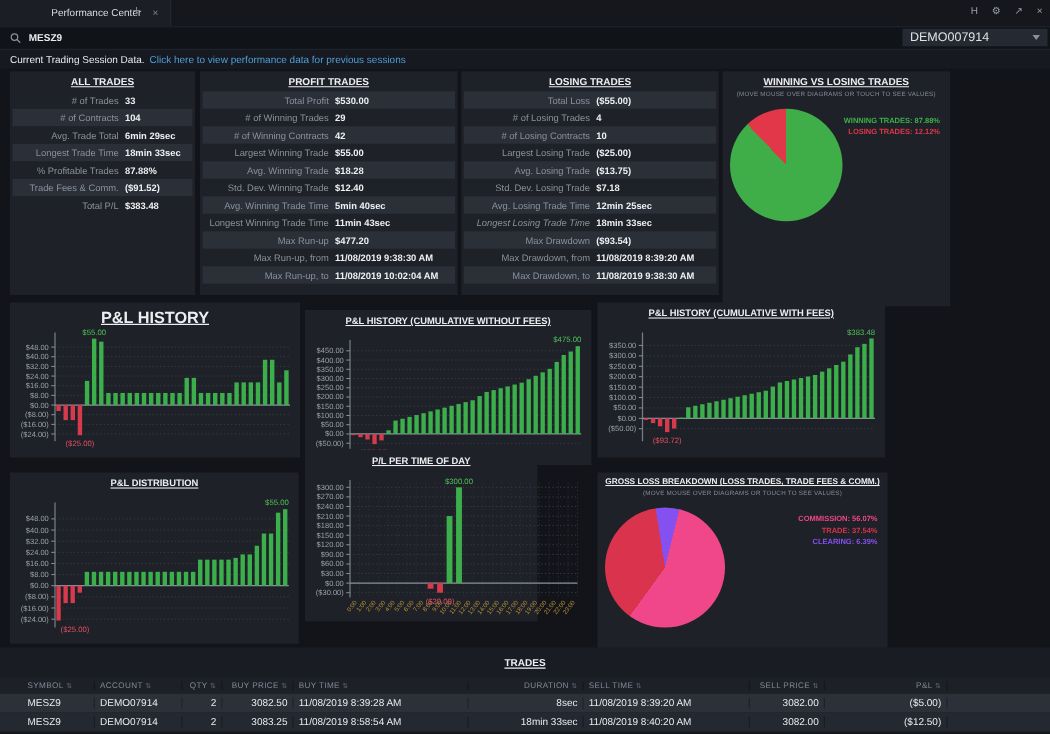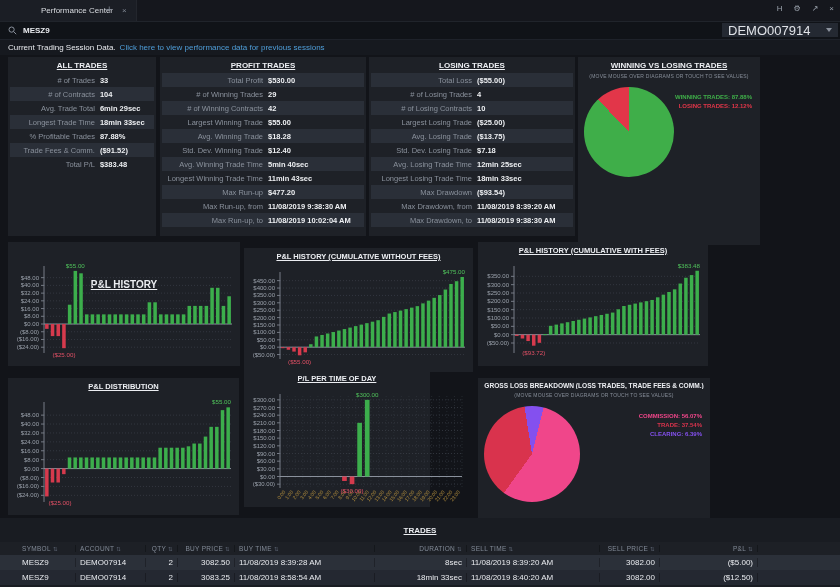--- a/index.html
+++ b/index.html
@@ -12,21 +12,21 @@
   .tab-label{font-size:8px;color:#d9dce1;padding-left:32px;}
   .tab-close{font-size:8px;color:#7e8590;cursor:pointer;}
   .newtab{position:absolute;left:106px;top:3px;font-size:11px;color:#7e8590;}
   .wincontrols{position:absolute;right:6px;top:4px;display:flex;gap:11px;}
   .wincontrols span{font-size:8px;color:#99a1ab;}
   #searchbar{position:absolute;top:22px;left:0;right:0;height:17px;background:#101318;border-bottom:1px solid #1e222a;
              display:flex;align-items:center;padding-left:8px;gap:6px;}
   #search-text{font-size:8px;font-weight:bold;color:#e9ebef;}
   .account-dd{position:absolute;right:2px;top:1px;width:104px;height:14px;background:#242932;
               display:flex;align-items:center;justify-content:space-between;padding:0 6px;}
-  .account-dd span{font-size:13px;color:#dfe2e7;}
+  .account-dd span{font-size:10px;color:#dfe2e7;}
   .chev{width:0;height:0;border-left:3px solid transparent;border-right:3px solid transparent;border-top:4px solid #8a919c;}
   #infobar{position:absolute;top:40px;left:0;right:0;height:15px;background:#16191f;display:flex;align-items:center;
            padding-left:8px;gap:4px;}
   #infobar .txt{font-size:8px;color:#e9ebef;}
   #infobar .lnk{font-size:8px;color:#4f9ed9;text-decoration:none;cursor:pointer;}
   
   .panel{position:absolute;background:#1e2127;}
   .panel-title{text-align:center;font-size:8px;font-weight:bold;color:#eceef2;text-decoration:underline;
                padding-top:4px;white-space:nowrap;overflow:hidden;}
   .panel-sub{text-align:center;font-size:5px;color:#868d98;margin-top:3px;letter-spacing:.2px;}
@@ -201,21 +201,21 @@
           </div>
           <div class="stat-row">
             <div class="lbl" style="flex:0 0 50%;">Std. Dev. Losing Trade</div>
             <div class="val">$7.18</div>
           </div>
           <div class="stat-row odd">
             <div class="lbl" style="flex:0 0 50%;">Avg. Losing Trade Time</div>
             <div class="val">12min 25sec</div>
           </div>
           <div class="stat-row">
-            <div class="lbl" style="flex:0 0 50%;">Longest Losing Trade Time</div>
+            <div class="lbl" style="flex:0 0 50%;font-style:italic;">Longest Losing Trade Time</div>
             <div class="val">18min 33sec</div>
           </div>
           <div class="stat-row odd">
             <div class="lbl" style="flex:0 0 50%;">Max Drawdown</div>
             <div class="val">($93.54)</div>
           </div>
           <div class="stat-row">
             <div class="lbl" style="flex:0 0 50%;">Max Drawdown, from</div>
             <div class="val">11/08/2019 8:39:20 AM</div>
           </div>
@@ -242,21 +242,21 @@
         <div class="pie-flex">
           <div class="pie" style="width:96px;height:96px;margin-left:6px;margin-top:4px;background:conic-gradient(from 14deg,#f0468a 0deg 201.852deg,#d9334d 201.852deg 336.996deg,#8450ef 336.996deg 360deg);"></div>
           <div class="legend" style="margin-top:10px;">
             <div style="color:#f0468a;">COMMISSION: 56.07%</div>
             <div style="color:#d9334d;">TRADE: 37.54%</div>
             <div style="color:#8450ef;">CLEARING: 6.39%</div>
           </div>
         </div>
       </div>
       <div class="panel" style="left:8px;top:242px;width:232px;height:124px;">
-        <div class="panel-title" style="font-size:10px;margin-top:33px;">P&amp;L HISTORY</div>
+        <div class="panel-title" style="font-size:13px;">P&amp;L HISTORY</div>
         <div class="chart-body"><svg width="228" height="107">
             <line x1="34" y1="20.659090909090907" x2="222" y2="20.659090909090907" stroke="#3c414a" stroke-width="0.7" stroke-dasharray="1 2"></line>
             <line x1="31" y1="20.659090909090907" x2="34" y2="20.659090909090907" stroke="#8a919c" stroke-width="0.8"></line>
             <text x="29" y="22.659090909090907" text-anchor="end" font-size="6" fill="#9aa1ab">$48.00</text>
             <line x1="34" y1="28.386363636363637" x2="222" y2="28.386363636363637" stroke="#3c414a" stroke-width="0.7" stroke-dasharray="1 2"></line>
             <line x1="31" y1="28.386363636363637" x2="34" y2="28.386363636363637" stroke="#8a919c" stroke-width="0.8"></line>
             <text x="29" y="30.386363636363637" text-anchor="end" font-size="6" fill="#9aa1ab">$40.00</text>
             <line x1="34" y1="36.11363636363636" x2="222" y2="36.11363636363636" stroke="#3c414a" stroke-width="0.7" stroke-dasharray="1 2"></line>
             <line x1="31" y1="36.11363636363636" x2="34" y2="36.11363636363636" stroke="#8a919c" stroke-width="0.8"></line>
             <text x="29" y="38.11363636363636" text-anchor="end" font-size="6" fill="#9aa1ab">$32.00</text>
@@ -529,21 +529,21 @@
             <rect x="188.07666666666665" y="50.53409090909091" width="3.5133333333333336" height="25.056818181818187" fill="#3cae4c"></rect>
             <rect x="193.74333333333334" y="43.57386363636364" width="3.5133333333333336" height="32.01704545454545" fill="#3cae4c"></rect>
             <rect x="199.41" y="33.82954545454545" width="3.5133333333333336" height="41.76136363636364" fill="#3cae4c"></rect>
             <rect x="205.07666666666665" y="33.82954545454545" width="3.5133333333333336" height="41.76136363636364" fill="#3cae4c"></rect>
             <rect x="210.74333333333334" y="17.125" width="3.5133333333333336" height="58.46590909090909" fill="#3cae4c"></rect>
             <rect x="216.41" y="14.34090909090909" width="3.5133333333333336" height="61.25" fill="#3cae4c"></rect>
             <text x="221" y="11.34090909090909" text-anchor="end" font-size="6.2" fill="#4fc05a">$55.00</text>
             <text x="50" y="112.43181818181819" text-anchor="middle" font-size="6.2" fill="#e05065">($25.00)</text>
           </svg></div>
       </div>
-      <div class="panel" style="left:244px;top:370px;width:186px;height:137px;">
+      <div class="panel" style="left:244px;top:360px;width:186px;height:137px;">
         <div class="panel-title" style="font-size:7.5px;">P/L PER TIME OF DAY</div>
         <div class="chart-body"><svg width="222" height="120">
             <line x1="34" y1="14.833333333333332" x2="216" y2="14.833333333333332" stroke="#3c414a" stroke-width="0.7" stroke-dasharray="1 2"></line>
             <line x1="31" y1="14.833333333333332" x2="34" y2="14.833333333333332" stroke="#8a919c" stroke-width="0.8"></line>
             <text x="29" y="16.833333333333332" text-anchor="end" font-size="6" fill="#9aa1ab">$300.00</text>
             <line x1="34" y1="22.5" x2="216" y2="22.5" stroke="#3c414a" stroke-width="0.7" stroke-dasharray="1 2"></line>
             <line x1="31" y1="22.5" x2="34" y2="22.5" stroke="#8a919c" stroke-width="0.8"></line>
             <text x="29" y="24.5" text-anchor="end" font-size="6" fill="#9aa1ab">$270.00</text>
             <line x1="34" y1="30.166666666666668" x2="216" y2="30.166666666666668" stroke="#3c414a" stroke-width="0.7" stroke-dasharray="1 2"></line>
             <line x1="31" y1="30.166666666666668" x2="34" y2="30.166666666666668" stroke="#8a919c" stroke-width="0.8"></line>

